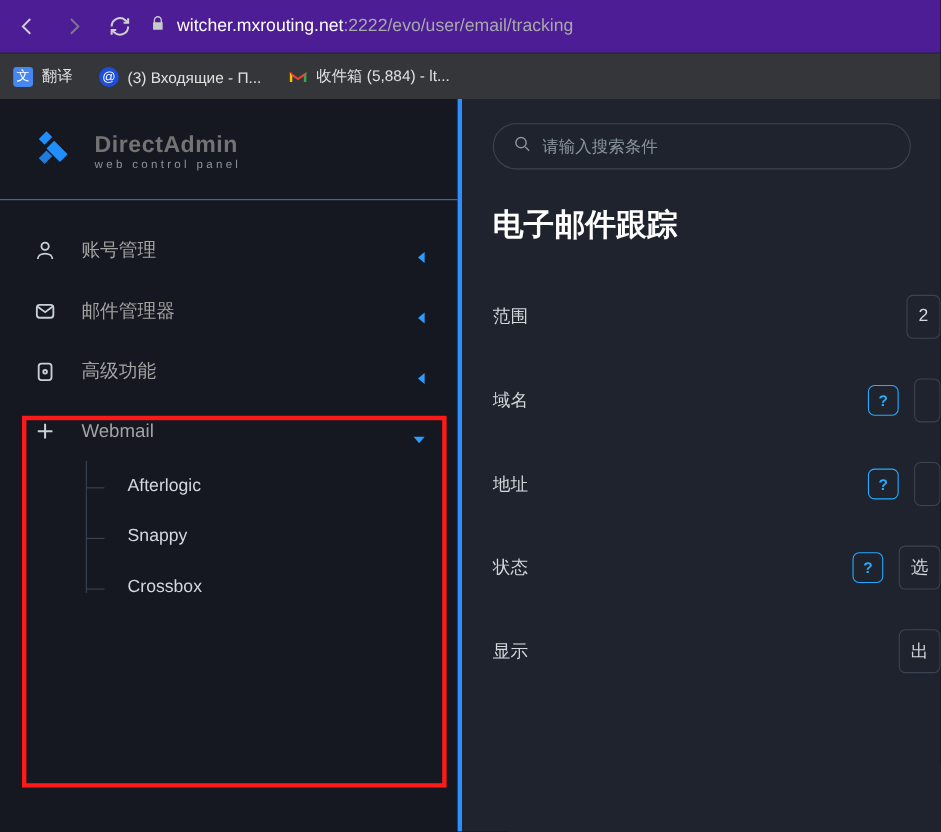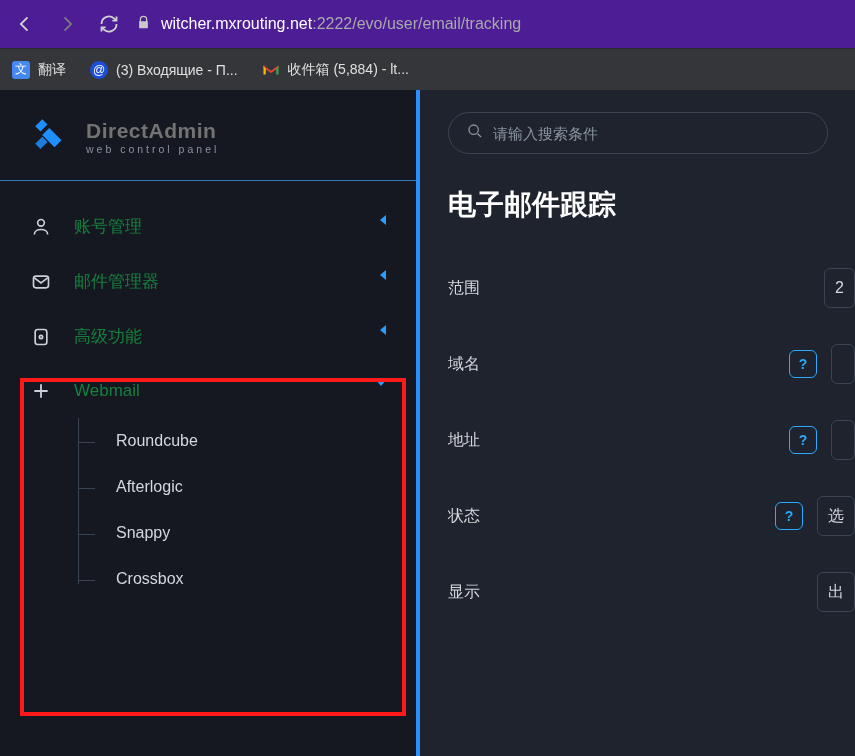--- a/index.html
+++ b/index.html
@@ -88,24 +88,24 @@
   .logo-mark svg { width: 42px; height: 42px; }
   .logo-text {
     display: flex; flex-direction: column;
   }
   .logo-main { color: #737373; font-size: 21px; font-weight: 600; letter-spacing: 0.5px; }
   .logo-sub { color: #8a949e; font-size: 10.5px; letter-spacing: 3px; text-transform: lowercase; }
 
   .nav-section { padding-top: 18px; }
   .nav-item {
     display: flex;
-    align-items: flex-start;
+    align-items: flex-end;
     padding: 16px 30px;
     font-size: 17px;
-    color: #15803d;
+    color: #a3a3a3;
     justify-content: space-between;
   }
   .nav-item-left {
     display: flex; align-items: center; gap: 22px;
   }
   .nav-icon {
     width: 22px; height: 22px;
     display: flex; align-items: center; justify-content: center;
     color: #c9d0d8;
   }
@@ -350,21 +350,20 @@
             <svg width="20" height="20" viewBox="0 0 24 24" fill="none" stroke="currentColor" stroke-width="2.2">
                 <path d="M12 4v16M4 12h16"></path>
               </svg>
           </span>
           <span>Webmail</span>
         </div>
         <span class="caret-down"></span>
       </div>
 
       <div class="subnav">
-        <div class="sub-item"><span>Roundcube</span></div>
         <div class="sub-item"><span>Afterlogic</span></div>
         <div class="sub-item"><span>Snappy</span></div>
         <div class="sub-item"><span>Crossbox</span></div>
       </div>
     </div>
 
     <div class="highlight-box"></div>
   </div>
 
   <div class="main">

